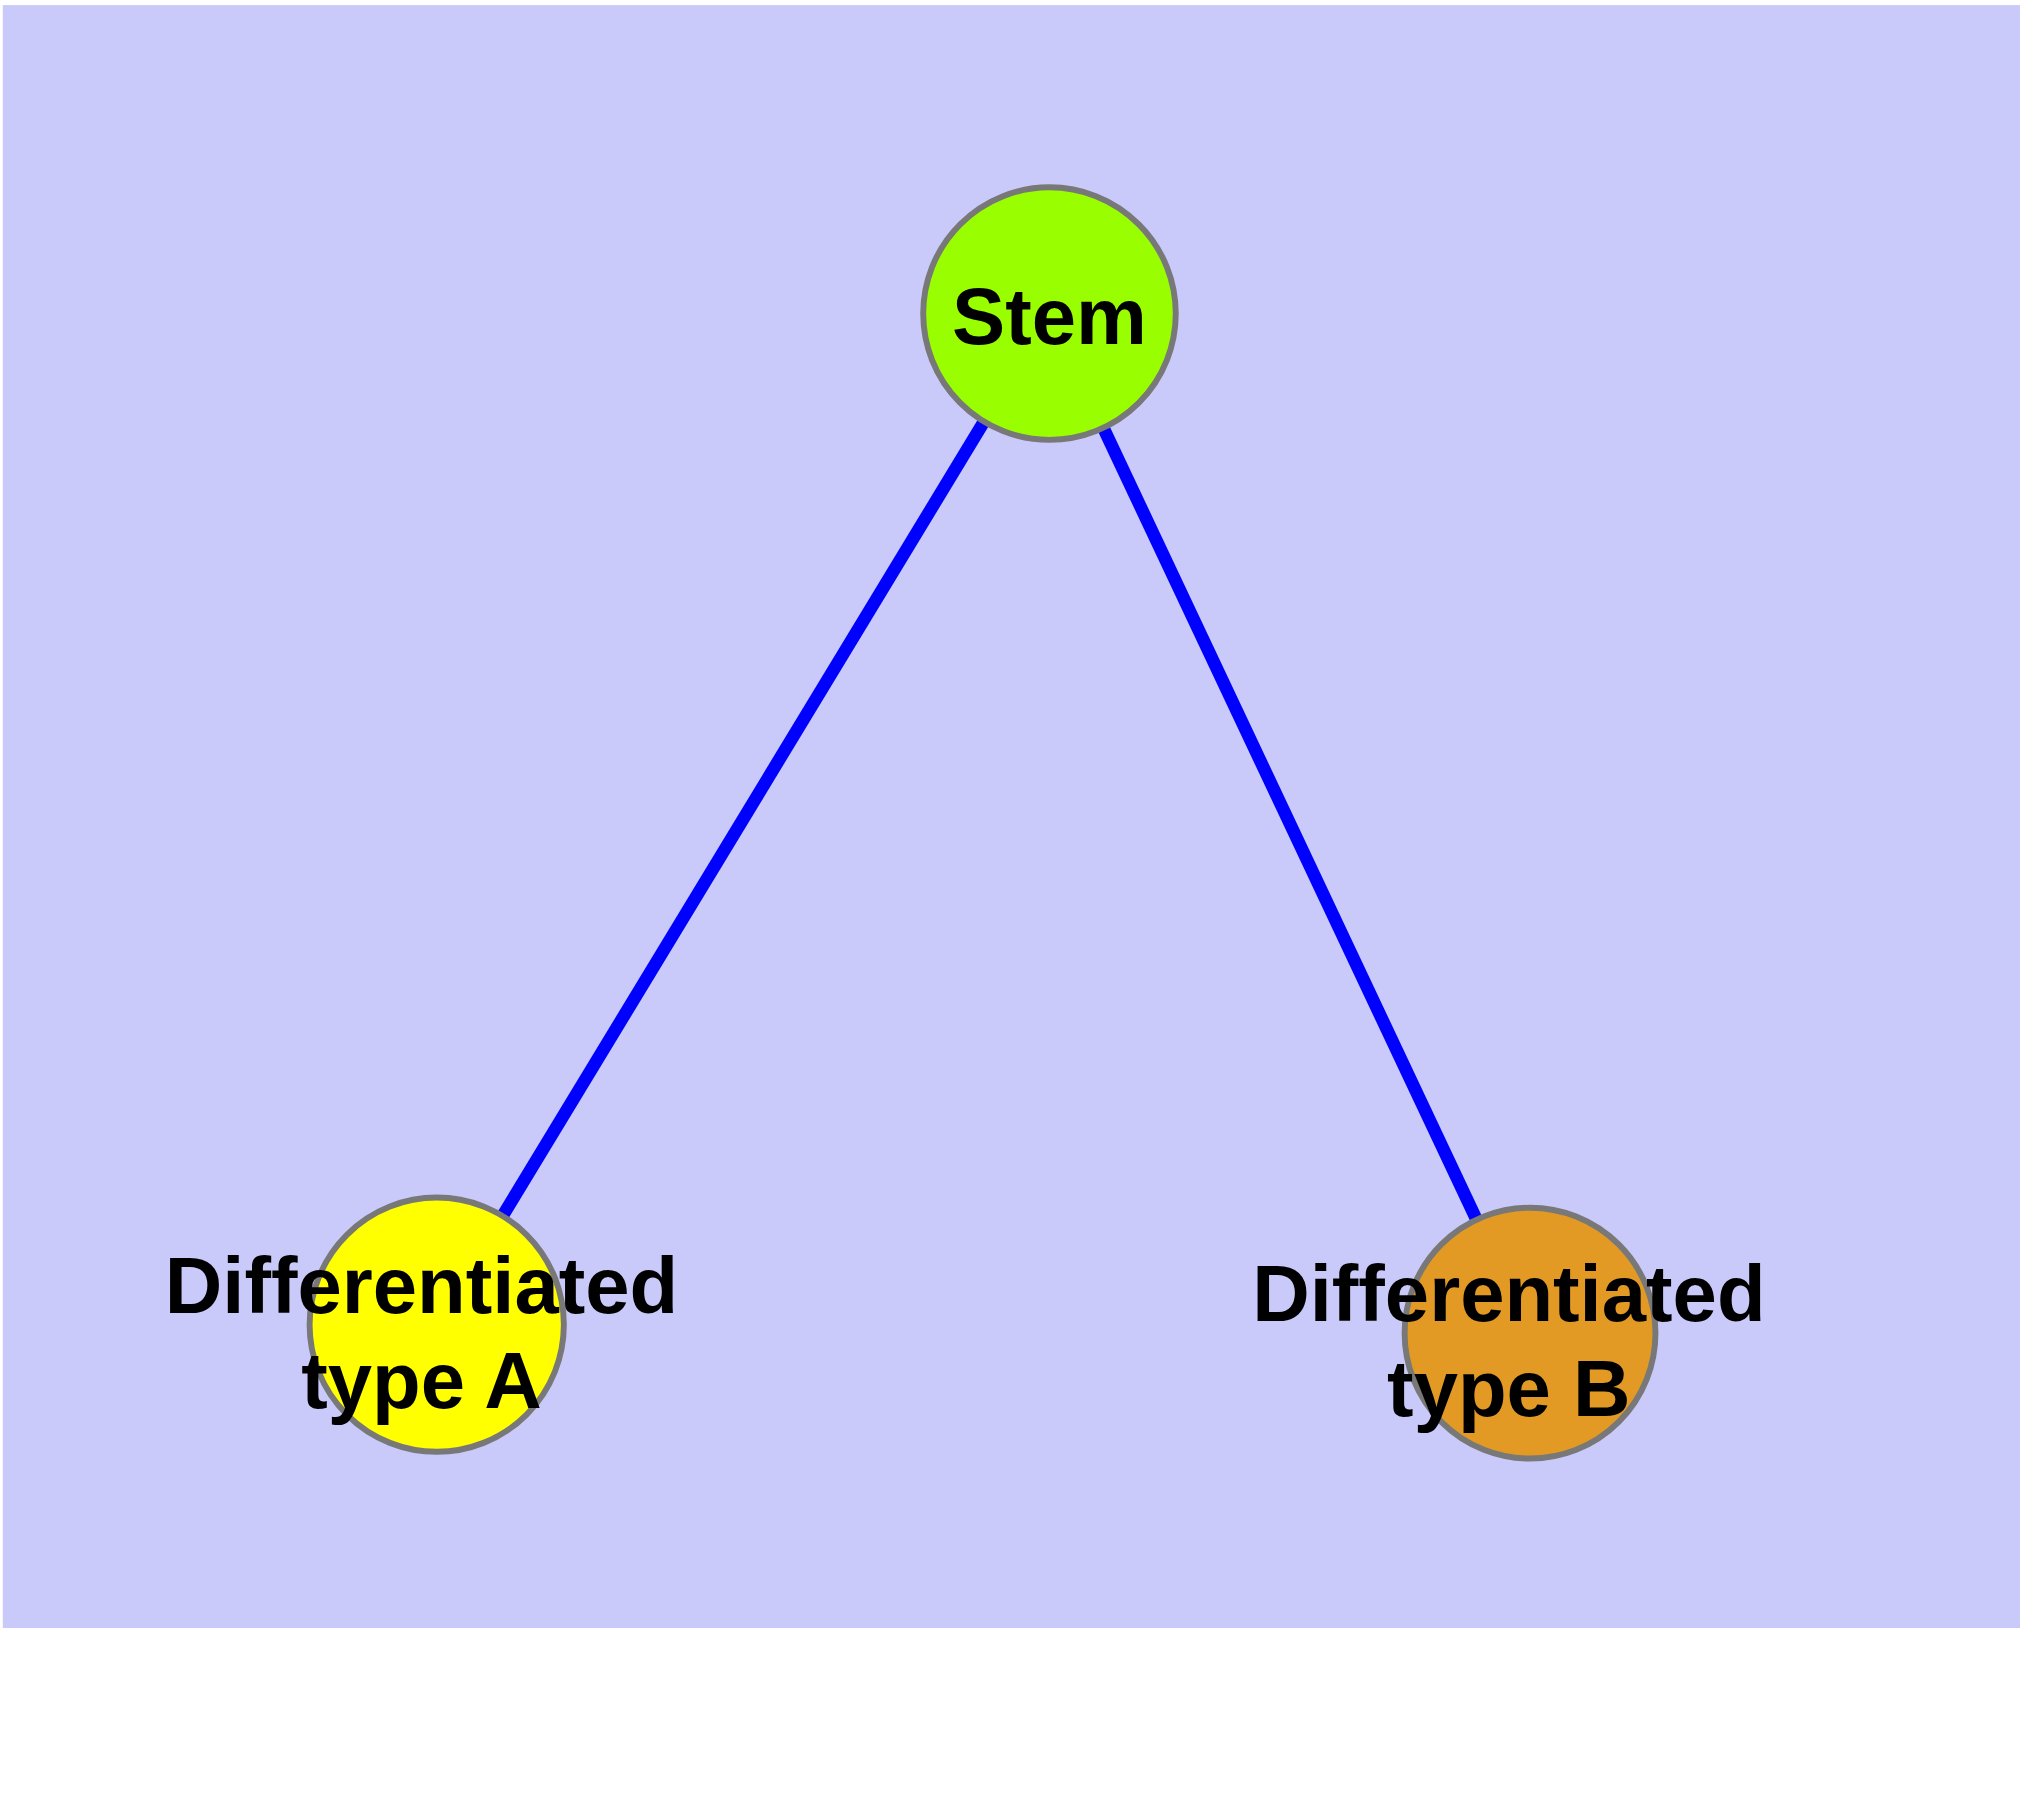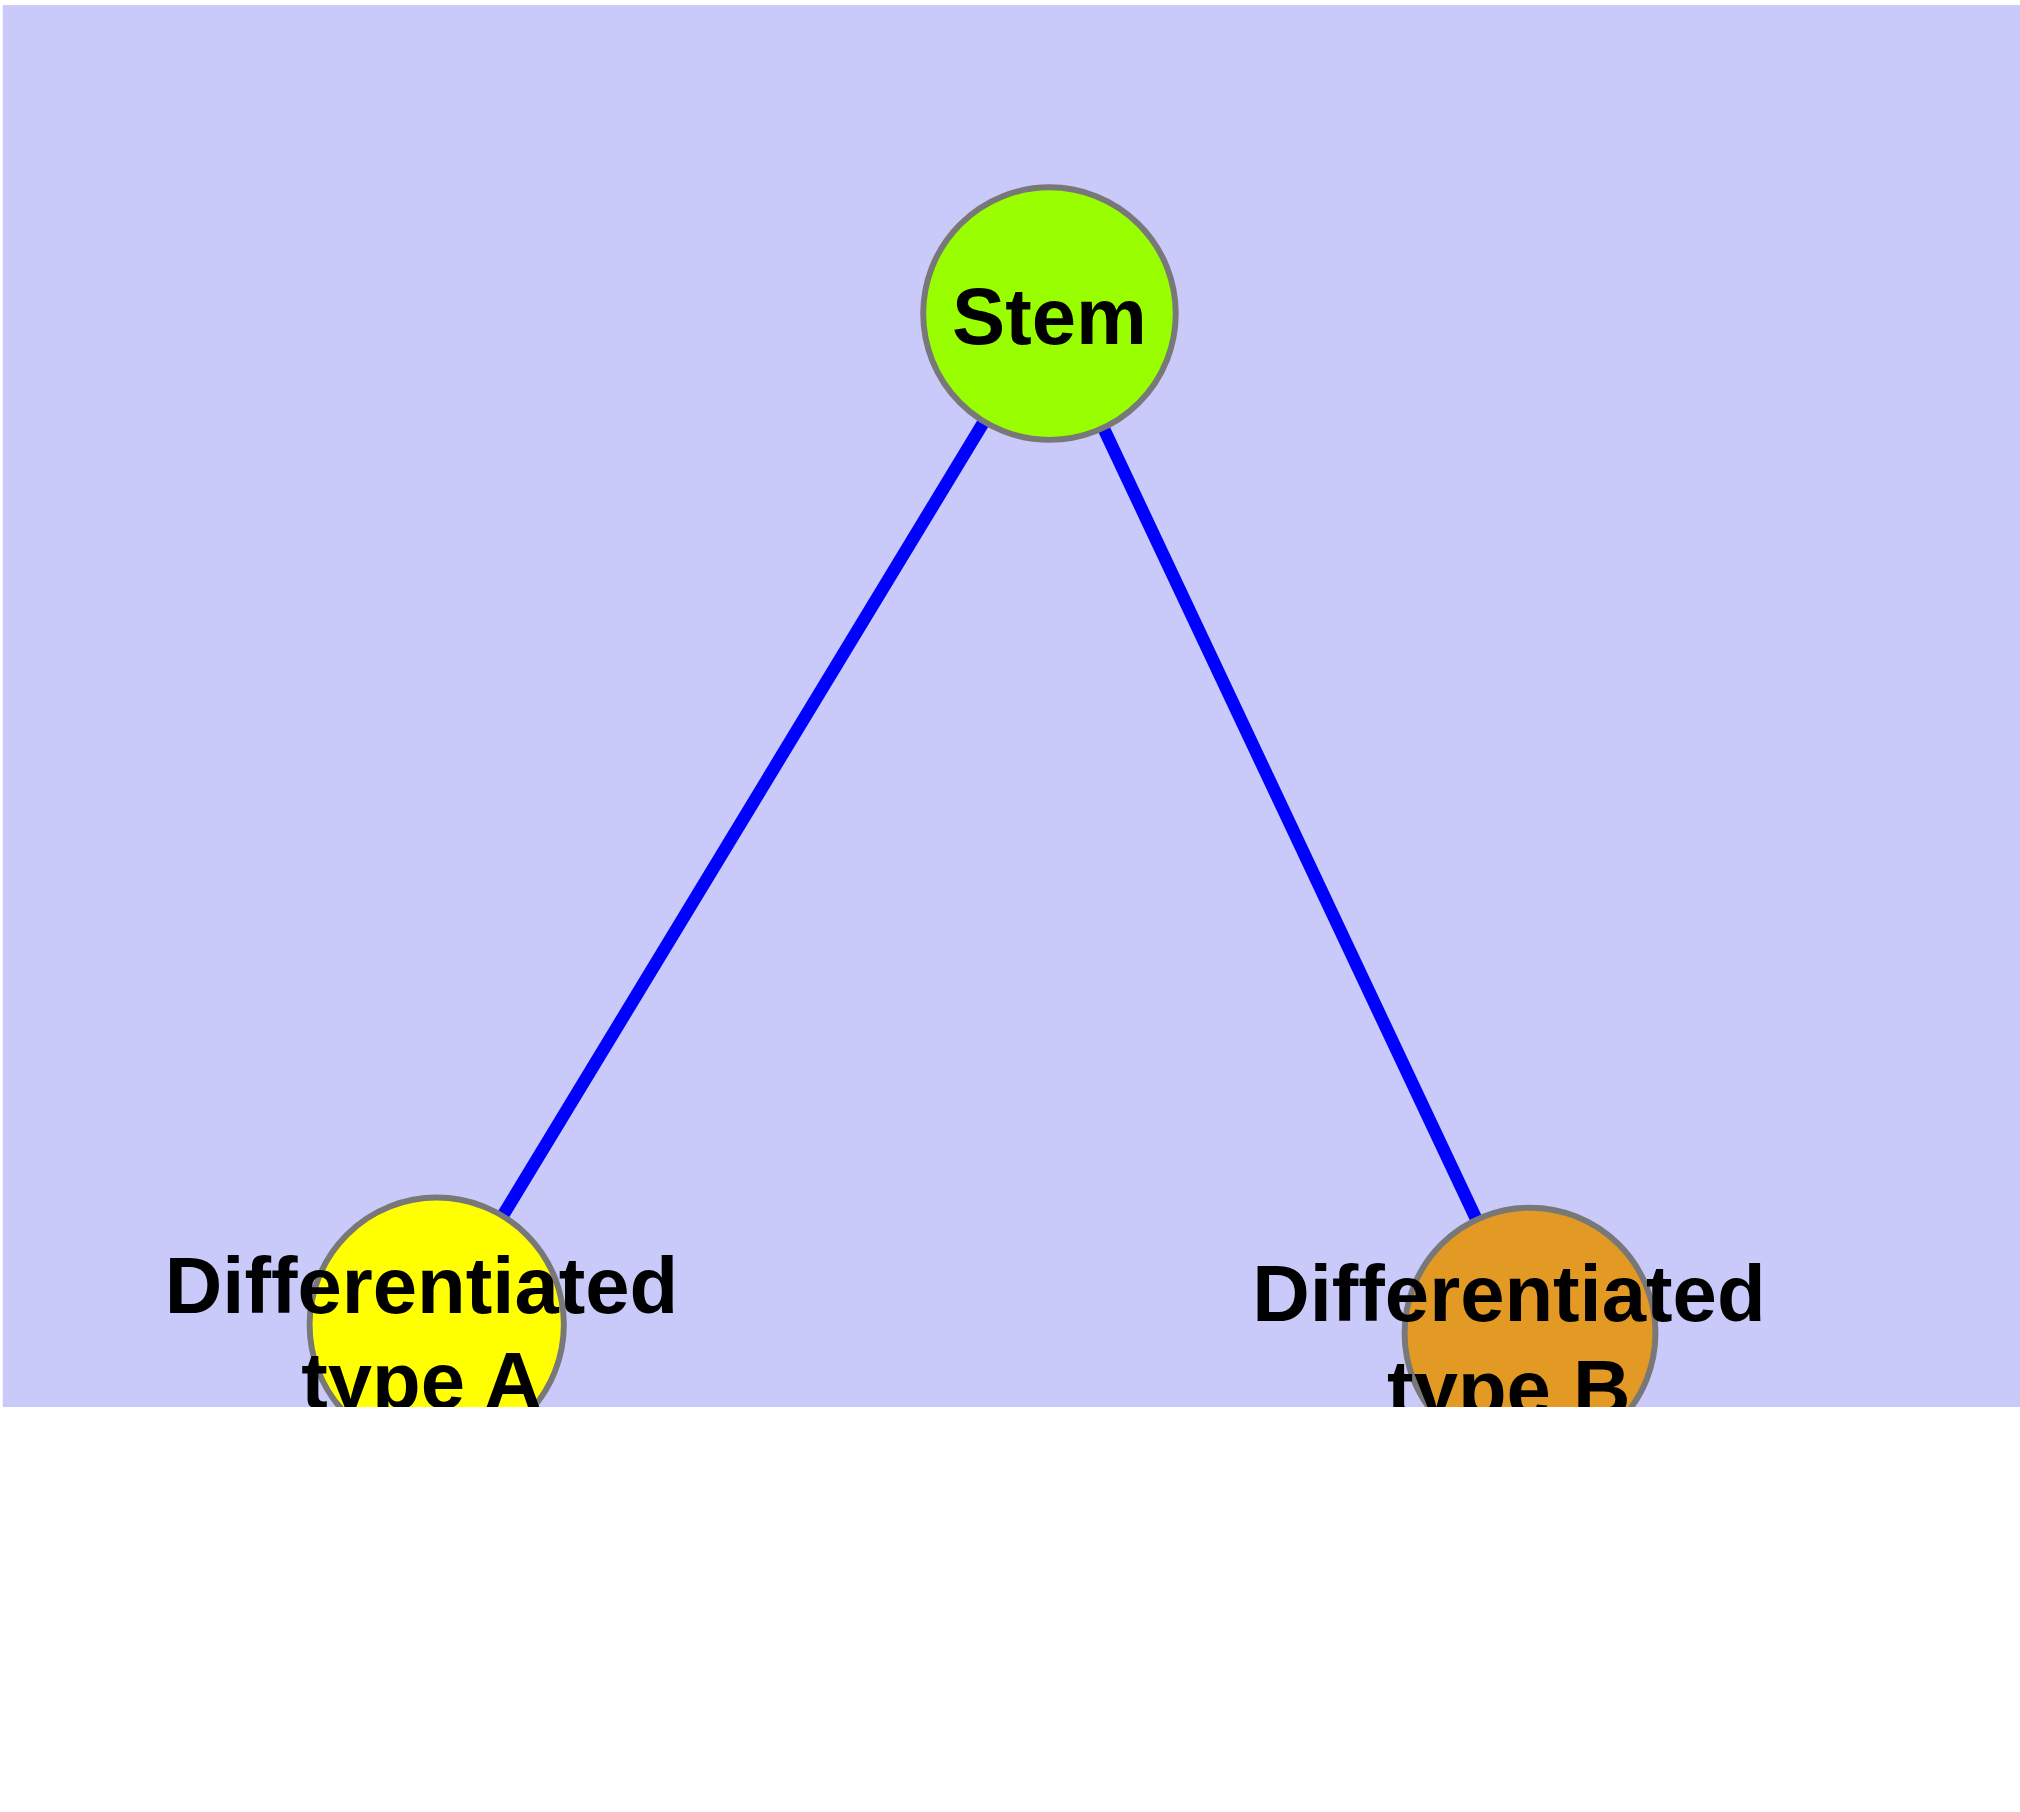--- a/index.html
+++ b/index.html
@@ -2,21 +2,21 @@
 <html style="font-size:13.6px"><head>
 <meta charset="utf-8">
 <style>
   html, body {
     margin: 0;
     padding: 0;
     background: #FFFFFF;
   }
   .canvas-wrap {
     width: 2021px;
-    height: 1407px;
+    height: 1628px;
     position: relative;
   }
   svg {
     display: block;
   }
   .node-label {
     font-family: "Liberation Sans", "DejaVu Sans", sans-serif;
     font-weight: bold;
     font-size: 94px;
     fill: #000000;

